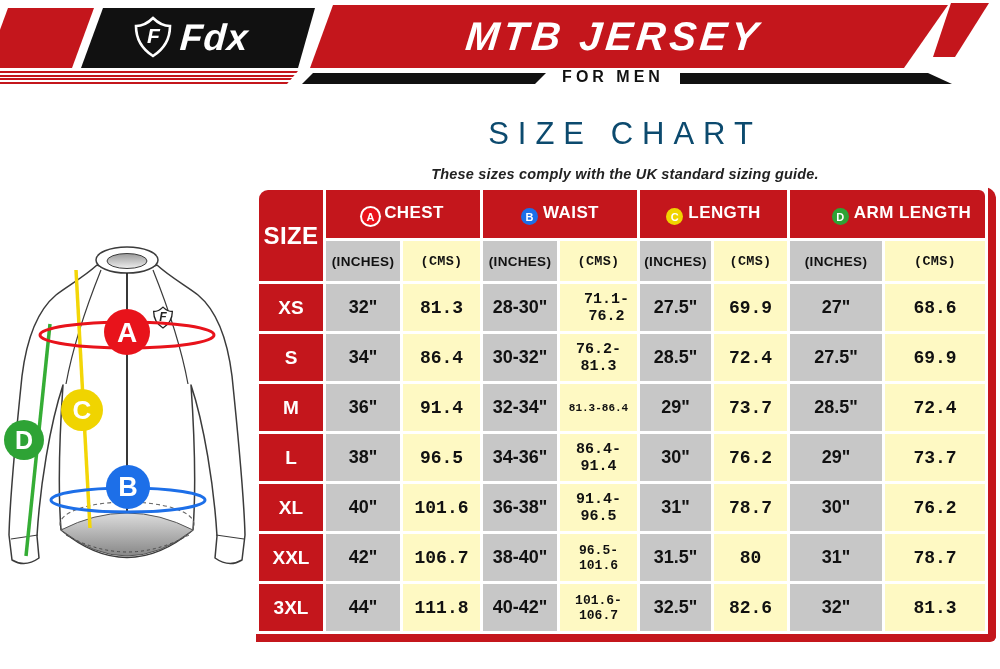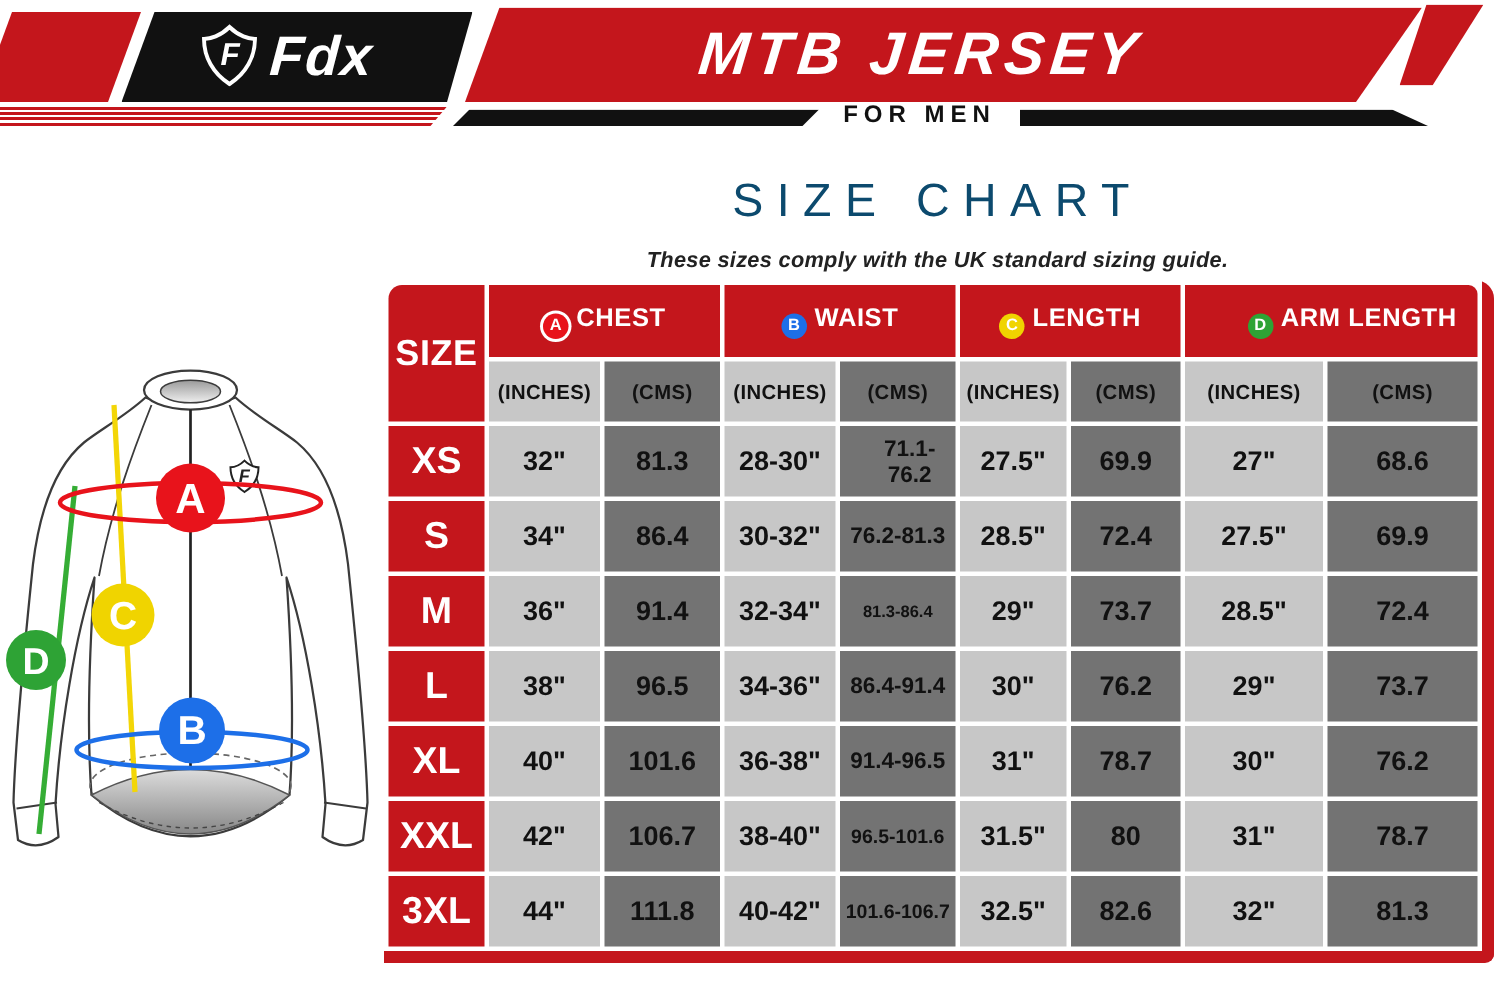--- a/index.html
+++ b/index.html
@@ -36,27 +36,27 @@
   .size-chart-note { margin-top:14px; font-size:14.5px; font-style:italic; font-weight:700; color:#222; letter-spacing:0.2px; }
 
   
   .table-frame { position:absolute; left:256px; top:187px; background:#fff;
     border-right:8px solid #c4161c; border-bottom:8px solid #c4161c;
     border-top-right-radius:12px; border-bottom-right-radius:6px; }
   table.size-table { border-collapse:separate; border-spacing:3px; table-layout:fixed; width:732px; background:#fff; }
   .size-table th, .size-table td { text-align:center; vertical-align:middle; overflow:hidden; }
   .c-red  { background:#c4161c; color:#fff; }
   .c-in   { background:#c7c7c7; color:#111; }
-  .c-cm   { background:#737373; color:#111; }
+  .c-cm   { background:#fef9c3; color:#111;font-family:Liberation Mono, monospace; }
   .hdr-row th { height:48px; font-size:17px; font-weight:700; letter-spacing:0.4px; }
   th.corner { border-top-left-radius:9px; font-size:24px; }
   th.grp-3 { border-top-right-radius:6px;padding-left:28px; }
   .unit-row td { height:40px; font-size:13.5px; font-weight:700; letter-spacing:0.3px; }
   .size-table tbody td { height:47px; font-size:18px; font-weight:700; }
-  .size-table tbody td.c-red { font-size:25px; }
+  .size-table tbody td.c-red { font-size:19px; }
   .mk { display:inline-flex; align-items:center; justify-content:center; width:17px; height:17px;
     border-radius:50%; color:#fff; font-size:11px; font-weight:800; margin-right:5px; vertical-align:-3px; }
   th.grp-0 .mk { box-shadow:0 0 0 2px #fff; }
 
   
   .jersey-wrap { position:absolute; left:0; top:238px; width:256px; height:430px; }
 </style>
 </head>
 <body>
 

